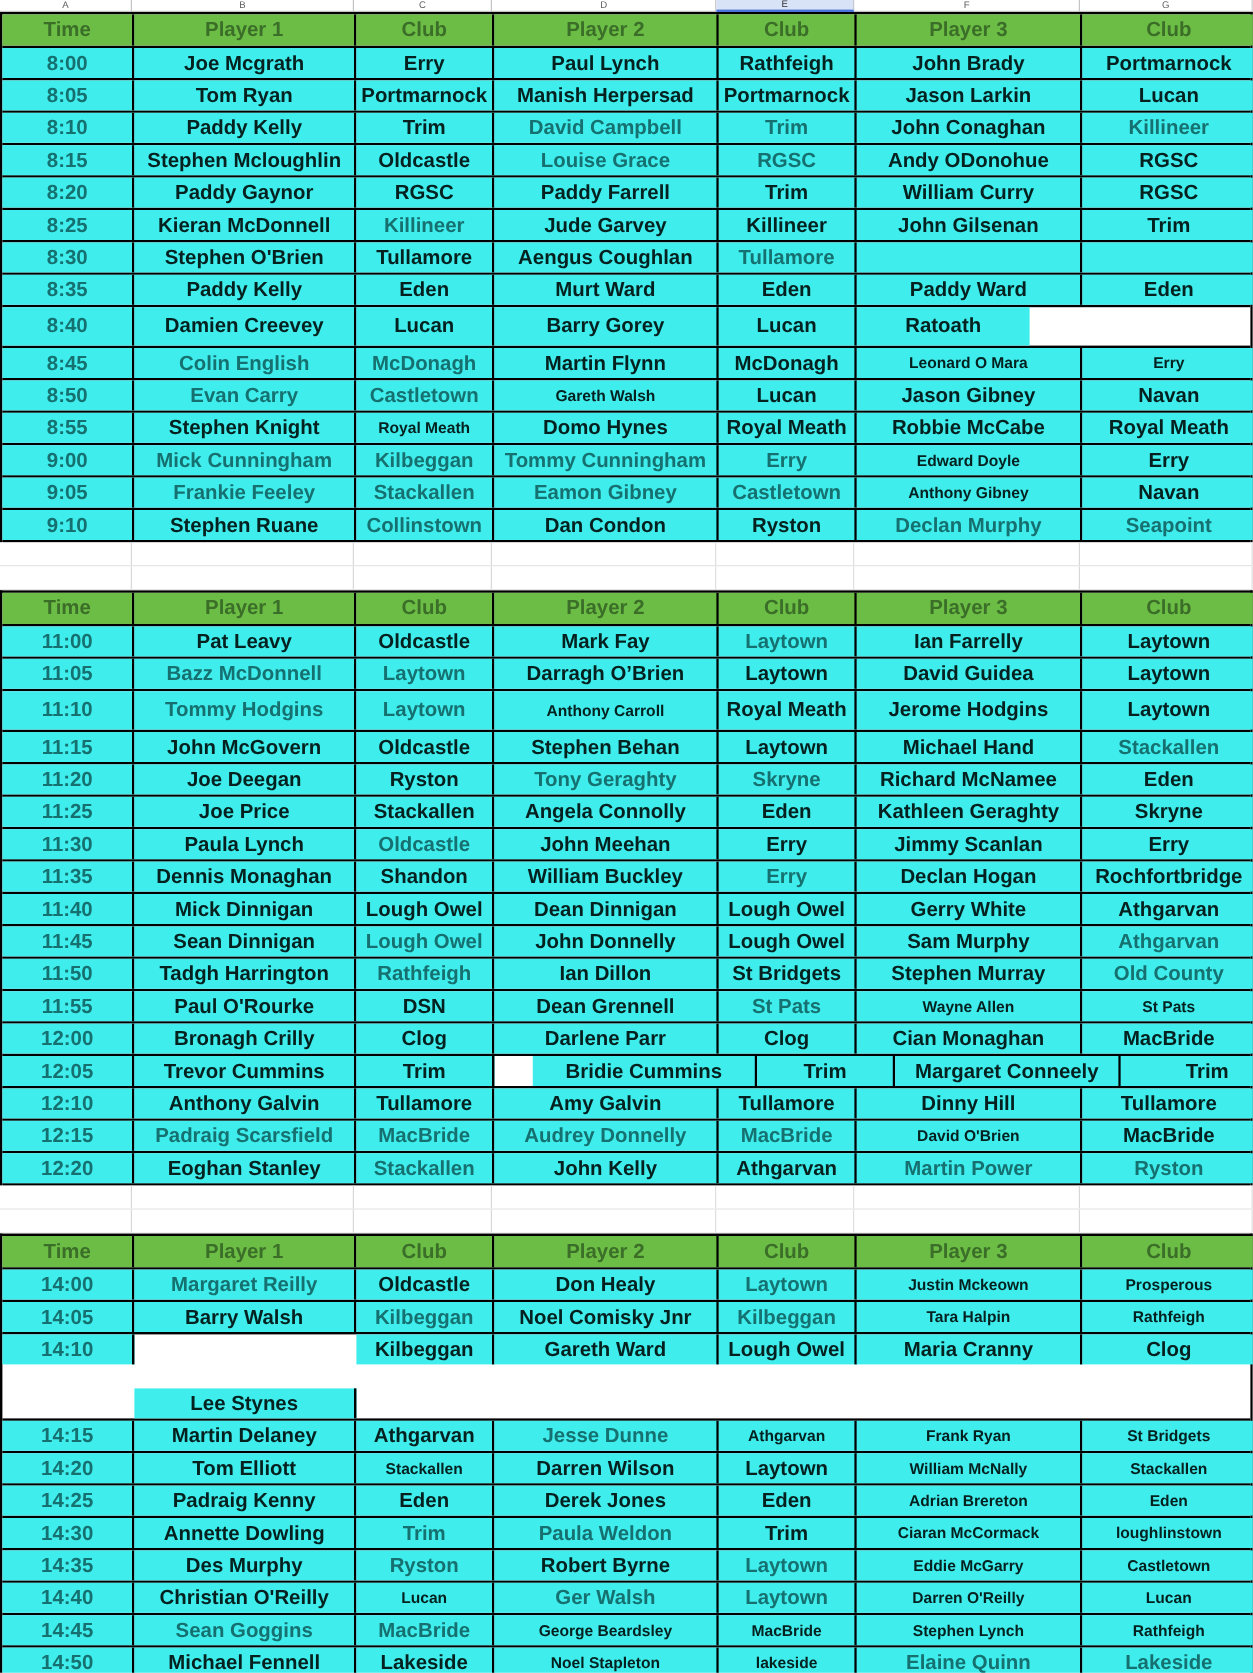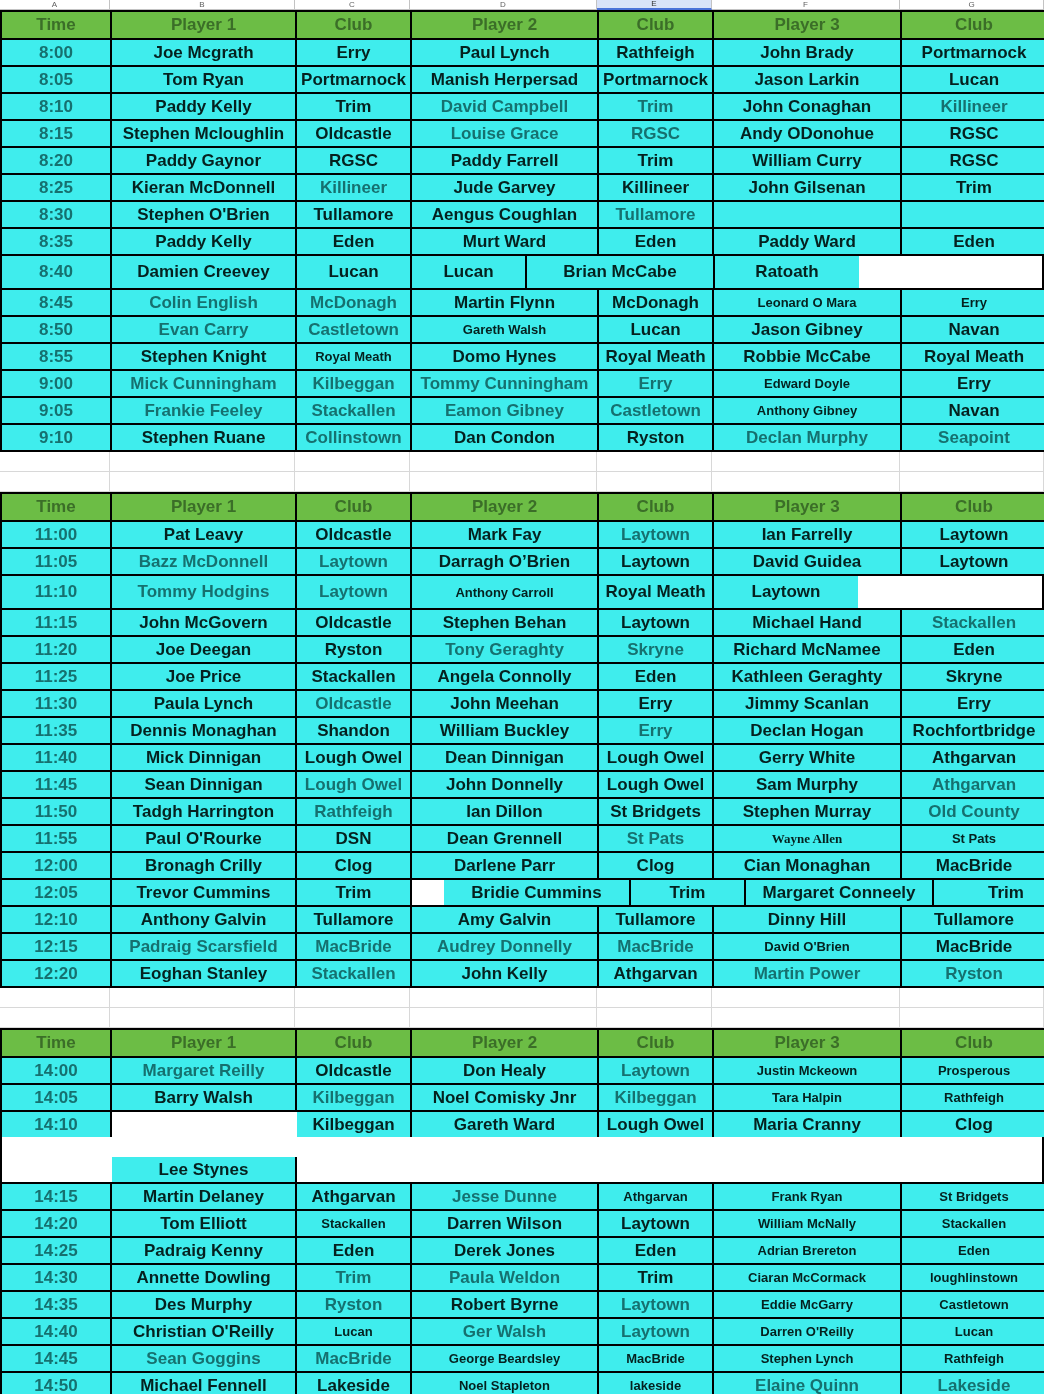--- a/index.html
+++ b/index.html
@@ -123,22 +123,22 @@
           <div class="cell k" style="flex: 0 0 115px;">Eden</div>
           <div class="cell k" style="flex: 0 0 187px;">Murt Ward</div>
           <div class="cell k" style="flex: 0 0 115px;">Eden</div>
           <div class="cell k" style="flex: 0 0 188px;">Paddy Ward</div>
           <div class="cell k" style="flex: 0 0 144px;">Eden</div>
         </div>
         <div class="row data tall">
           <div class="cell timecell" style="flex: 0 0 110px;">8:40</div>
           <div class="cell k" style="flex: 0 0 185px;">Damien Creevey</div>
           <div class="cell k" style="flex: 0 0 115px;">Lucan</div>
+          <div class="cell k" style="flex: 0 0 187px;">Barry Gorey</div>
           <div class="cell k" style="flex: 0 0 115px;">Lucan</div>
-          <div class="cell k" style="flex: 0 0 188px;">Brian McCabe</div>
           <div class="cell k" style="flex: 0 0 144px;">Ratoath</div>
         </div>
         <div class="row data">
           <div class="cell timecell" style="flex: 0 0 110px;">8:45</div>
           <div class="cell t" style="flex: 0 0 185px;">Colin English</div>
           <div class="cell t" style="flex: 0 0 115px;">McDonagh</div>
           <div class="cell k" style="flex: 0 0 187px;">Martin Flynn</div>
           <div class="cell k" style="flex: 0 0 115px;">McDonagh</div>
           <div class="cell ks" style="flex: 0 0 188px;">Leonard O Mara</div>
           <div class="cell ks" style="flex: 0 0 144px;">Erry</div>
@@ -236,20 +236,21 @@
           <div class="cell k" style="flex: 0 0 115px;">Laytown</div>
           <div class="cell k" style="flex: 0 0 188px;">David Guidea</div>
           <div class="cell k" style="flex: 0 0 144px;">Laytown</div>
         </div>
         <div class="row data tall">
           <div class="cell timecell" style="flex: 0 0 110px;">11:10</div>
           <div class="cell t" style="flex: 0 0 185px;">Tommy Hodgins</div>
           <div class="cell t" style="flex: 0 0 115px;">Laytown</div>
           <div class="cell ks" style="flex: 0 0 187px;">Anthony Carroll</div>
           <div class="cell k" style="flex: 0 0 115px;">Royal Meath</div>
+          <div class="cell k" style="flex: 0 0 188px;">Jerome Hodgins</div>
           <div class="cell k" style="flex: 0 0 144px;">Laytown</div>
         </div>
         <div class="row data">
           <div class="cell timecell" style="flex: 0 0 110px;">11:15</div>
           <div class="cell k" style="flex: 0 0 185px;">John McGovern</div>
           <div class="cell k" style="flex: 0 0 115px;">Oldcastle</div>
           <div class="cell k" style="flex: 0 0 187px;">Stephen Behan</div>
           <div class="cell k" style="flex: 0 0 115px;">Laytown</div>
           <div class="cell k" style="flex: 0 0 188px;">Michael Hand</div>
           <div class="cell t" style="flex: 0 0 144px;">Stackallen</div>
@@ -316,21 +317,21 @@
           <div class="cell k" style="flex: 0 0 115px;">St Bridgets</div>
           <div class="cell k" style="flex: 0 0 188px;">Stephen Murray</div>
           <div class="cell t" style="flex: 0 0 144px;">Old County</div>
         </div>
         <div class="row data">
           <div class="cell timecell" style="flex: 0 0 110px;">11:55</div>
           <div class="cell k" style="flex: 0 0 185px;">Paul O'Rourke</div>
           <div class="cell k" style="flex: 0 0 115px;">DSN</div>
           <div class="cell k" style="flex: 0 0 187px;">Dean Grennell</div>
           <div class="cell t" style="flex: 0 0 115px;">St Pats</div>
-          <div class="cell ks" style="flex: 0 0 188px; font-family: Liberation Serif, serif;">Wayne Allen</div>
+          <div class="cell ks" style="flex: 0 0 188px;">Wayne Allen</div>
           <div class="cell ks" style="flex: 0 0 144px;">St Pats</div>
         </div>
         <div class="row data">
           <div class="cell timecell" style="flex: 0 0 110px;">12:00</div>
           <div class="cell k" style="flex: 0 0 185px;">Bronagh Crilly</div>
           <div class="cell k" style="flex: 0 0 115px;">Clog</div>
           <div class="cell k" style="flex: 0 0 187px;">Darlene Parr</div>
           <div class="cell k" style="flex: 0 0 115px;">Clog</div>
           <div class="cell k" style="flex: 0 0 188px;">Cian Monaghan</div>
           <div class="cell k" style="flex: 0 0 144px;">MacBride</div>

